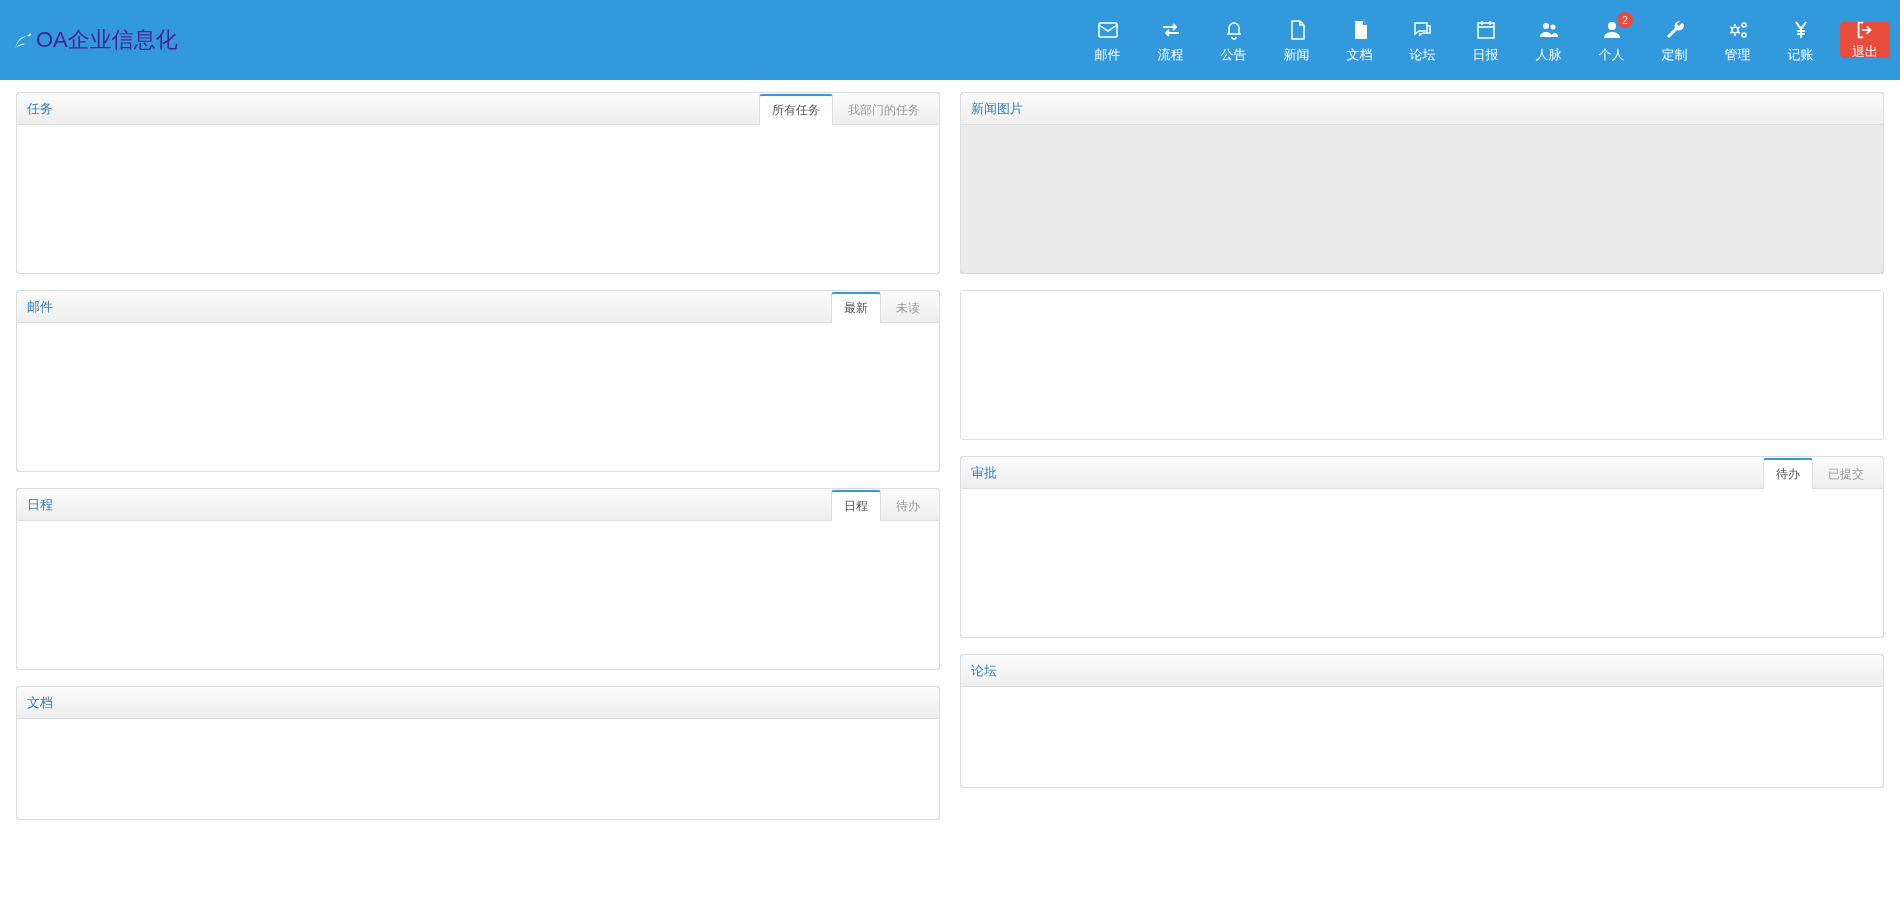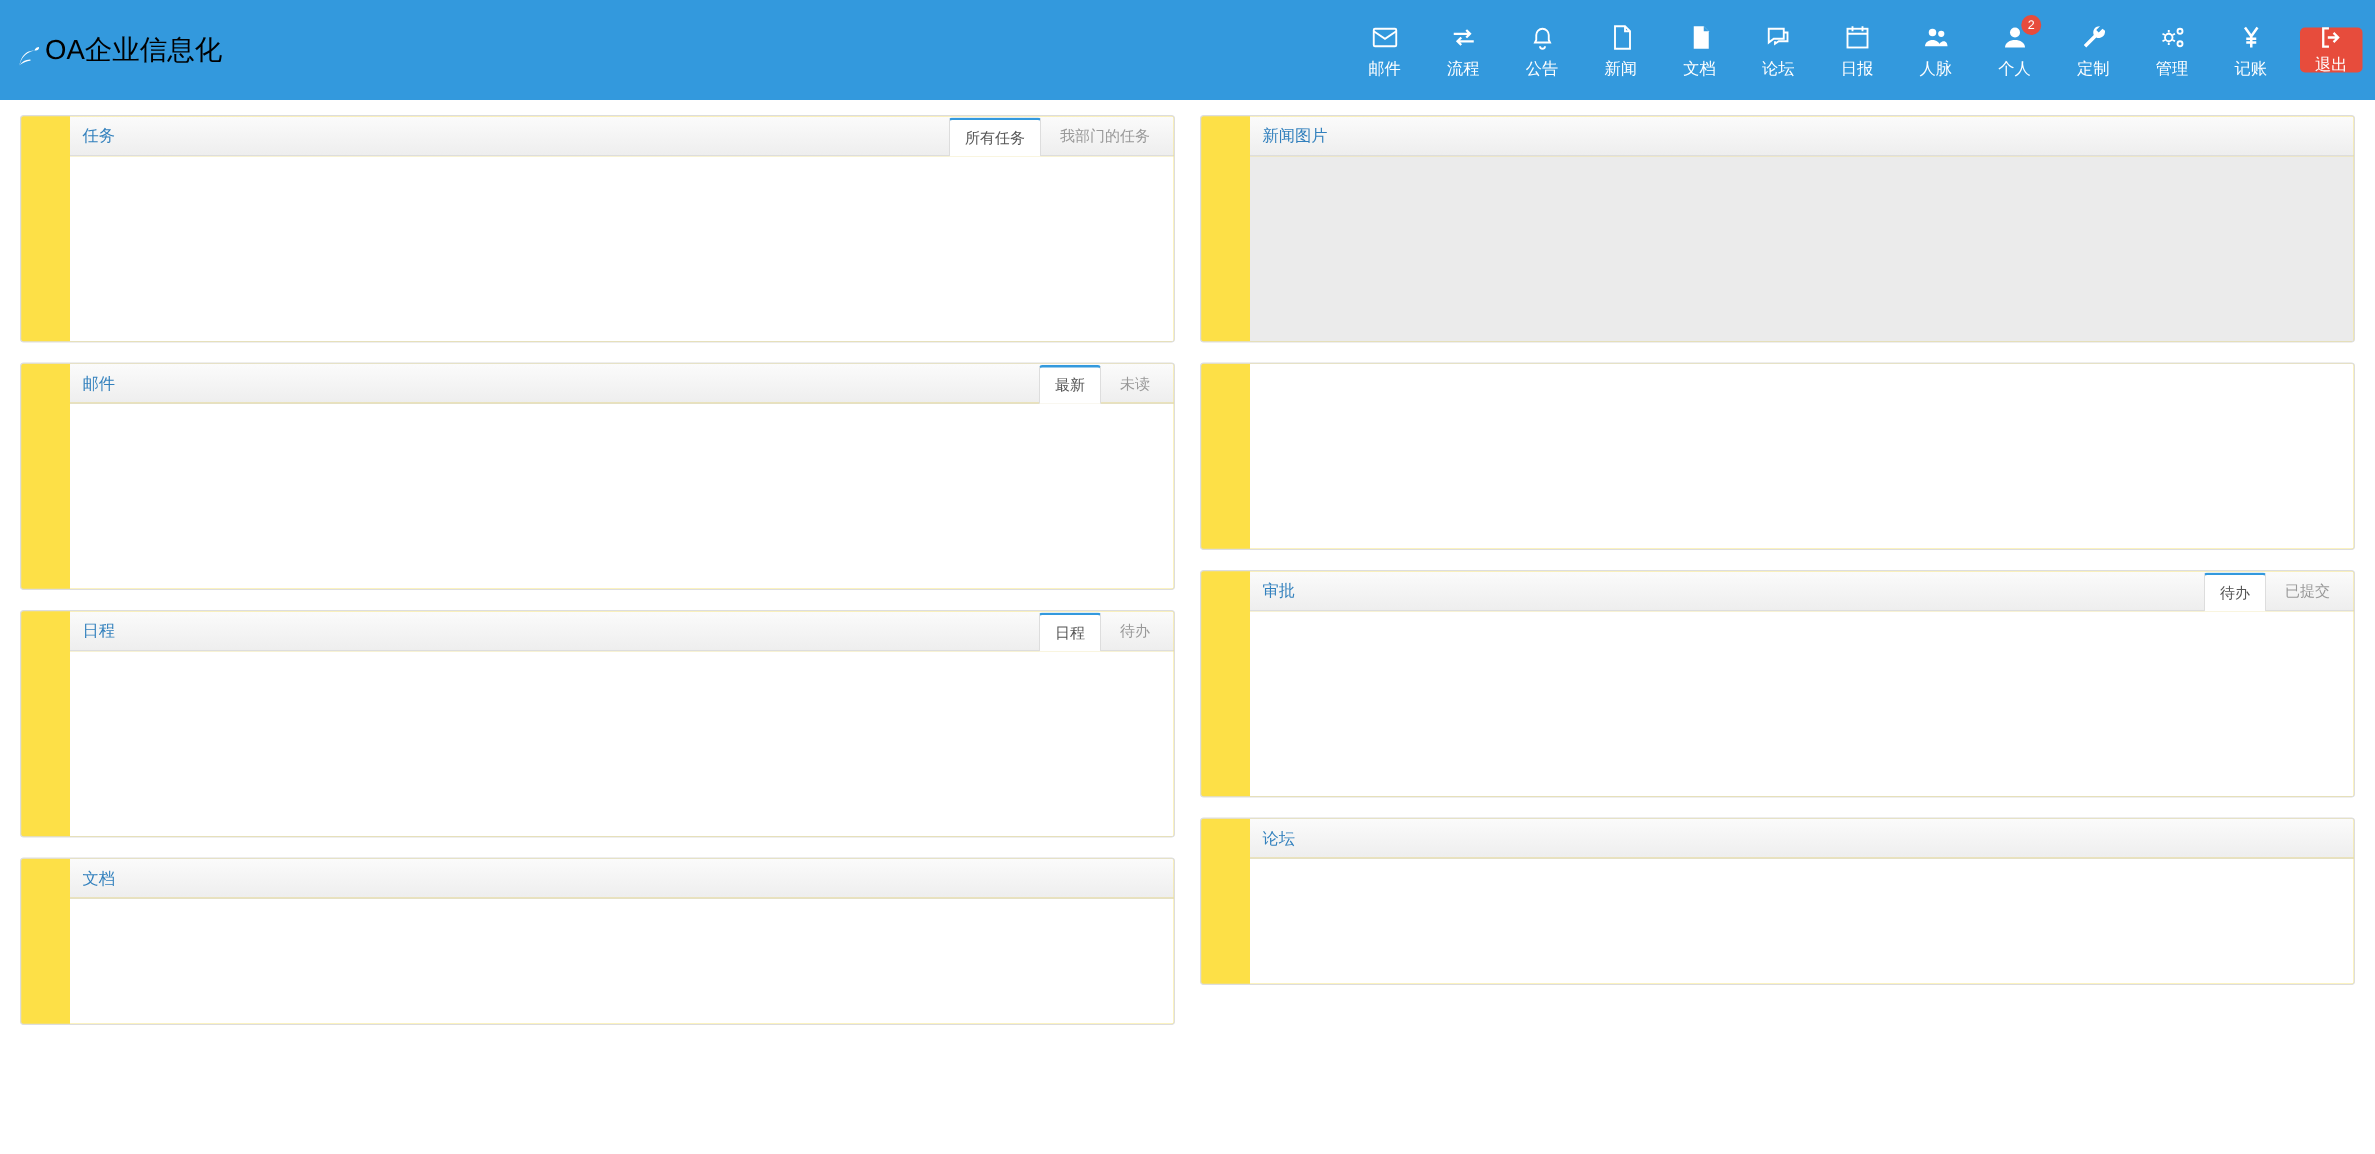--- a/index.html
+++ b/index.html
@@ -1,39 +1,39 @@
 <!DOCTYPE html>
 <html><head>
   <meta charset="utf-8">
   <style>
     * { margin: 0; padding: 0; box-sizing: border-box; }
     body { font-family: "Microsoft YaHei", Arial, sans-serif; font-size: 13px; background: #fff; color: #333; }
 
     
     .navbar { background: #3399dd; height: 80px; display: flex; align-items: center; padding: 0 10px 0 10px; }
-    .brand { color: #000000; font-size: 22px; margin-left: 2px; display: flex; align-items: flex-end; }
+    .brand { color: #4c1d95; font-size: 22px; margin-left: 2px; display: flex; align-items: center; }
     .brand-icon { display: inline-block; margin-right: 2px; }
     .nav-items { margin-left: auto; display: flex; align-items: stretch; height: 100%; }
     .nav-item { color: #fff; width: 63px; display: flex; flex-direction: column; align-items: center; justify-content: center; cursor: pointer; position: relative; }
     .nav-item .icon { height: 28px; display: flex; align-items: center; justify-content: center; font-size: 20px; }
     .nav-item .label { font-size: 13px; margin-top: 2px; }
     .nav-item.logout { background: #e74c3c; width: 50px; margin-left: 8px; border-radius: 4px; height: 36px; align-self: center; }
     .badge { position: absolute; top: 12px; right: 10px; background: #e74c3c; color: #fff; border-radius: 8px; min-width: 16px; height: 16px; font-size: 10px; display: flex; align-items: center; justify-content: center; padding: 0 4px; }
 
     
     .container { padding: 12px 16px; display: flex; gap: 20px; }
     .col { flex: 1; display: flex; flex-direction: column; gap: 16px; }
 
-    .panel { border: 1px solid #ddd; border-radius: 3px; overflow: hidden; background: #fde047; padding-left: 39px; }
+    .panel { border: 1px solid #ddd; border-radius: 3px; overflow: hidden; background: #0ea5e9; }
     .panel-head { background: linear-gradient(to bottom, #fbfbfb, #eeeeee); border-bottom: 1px solid #ddd; height: 32px; display: flex; align-items: center; padding: 0 10px; position: relative; }
     .panel-title { color: #3280bd; font-size: 13px; }
     .panel-body { min-height: 148px; background: #fff; }
     .panel-body.grey { background: #ebebeb; min-height: 148px; }
 
-    .tabs { position: absolute; right: 6px; bottom: -1px; display: flex; }
+    .tabs { position: absolute; right: 6px; bottom: -1px; display: flex; align-items: flex-end; }
     .tab { padding: 6px 12px; font-size: 12px; color: #999; border: 1px solid transparent; border-bottom: none; cursor: pointer; border-radius: 3px 3px 0 0; margin-left: 2px; }
     .tab.active { background: #fff; border-color: #ddd; border-top: 2px solid #3399dd; color: #555; }
 
     svg { display: block; }
   </style>
 </head>
 <body>
 
 <div class="navbar">
   <div class="brand">

